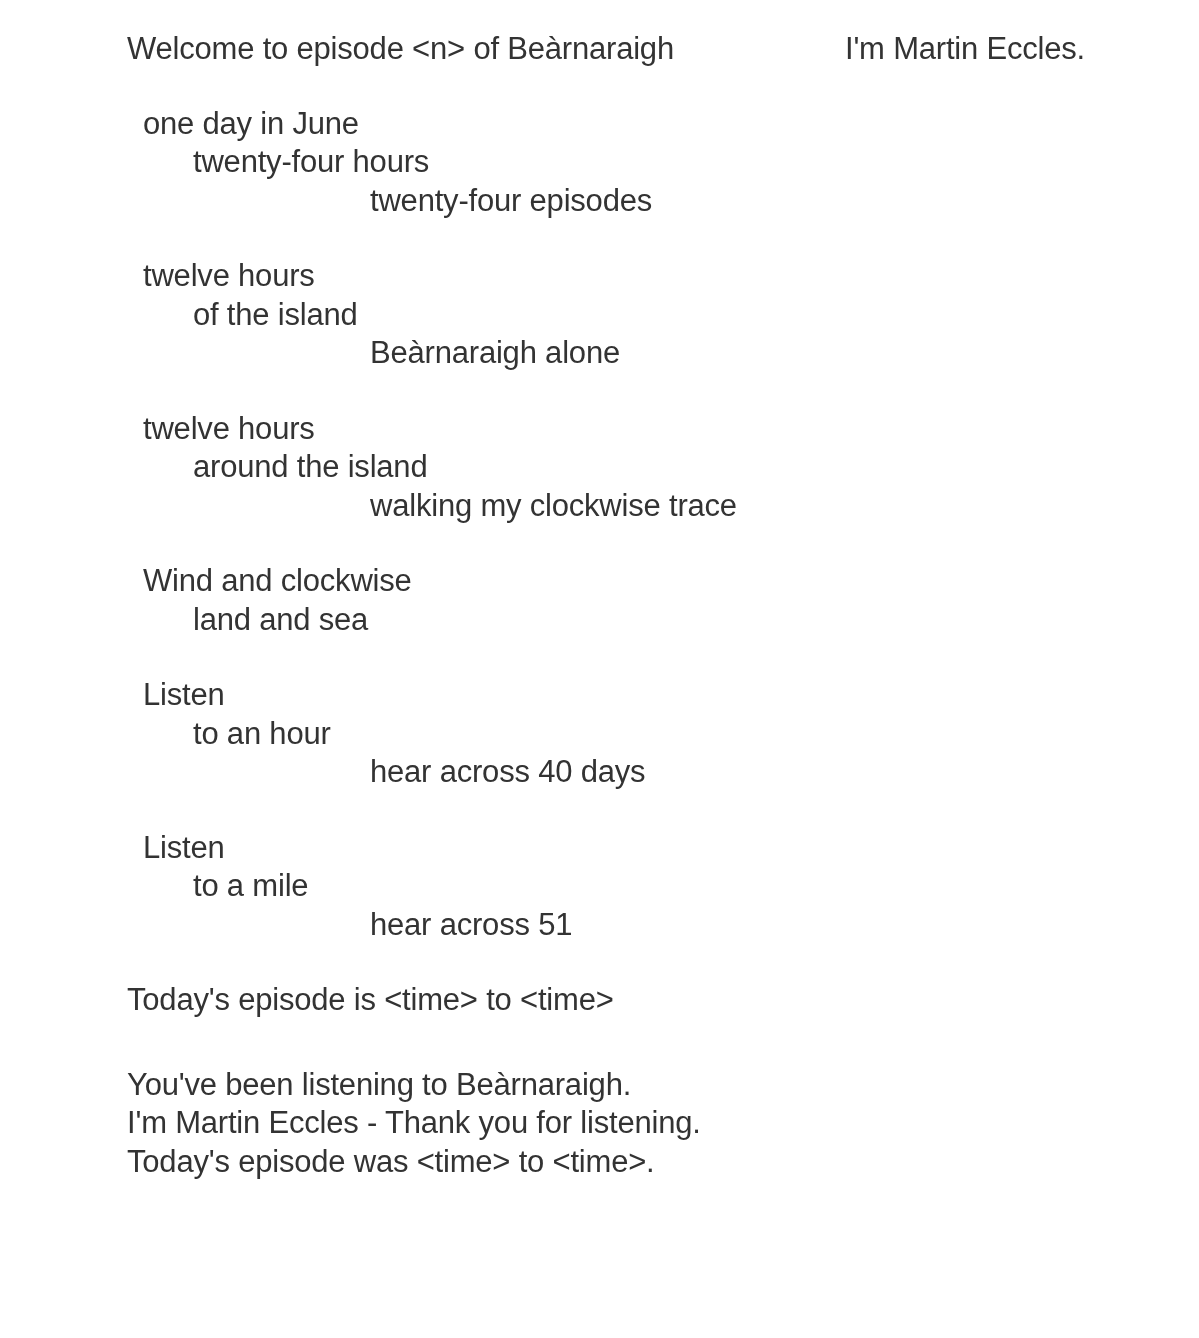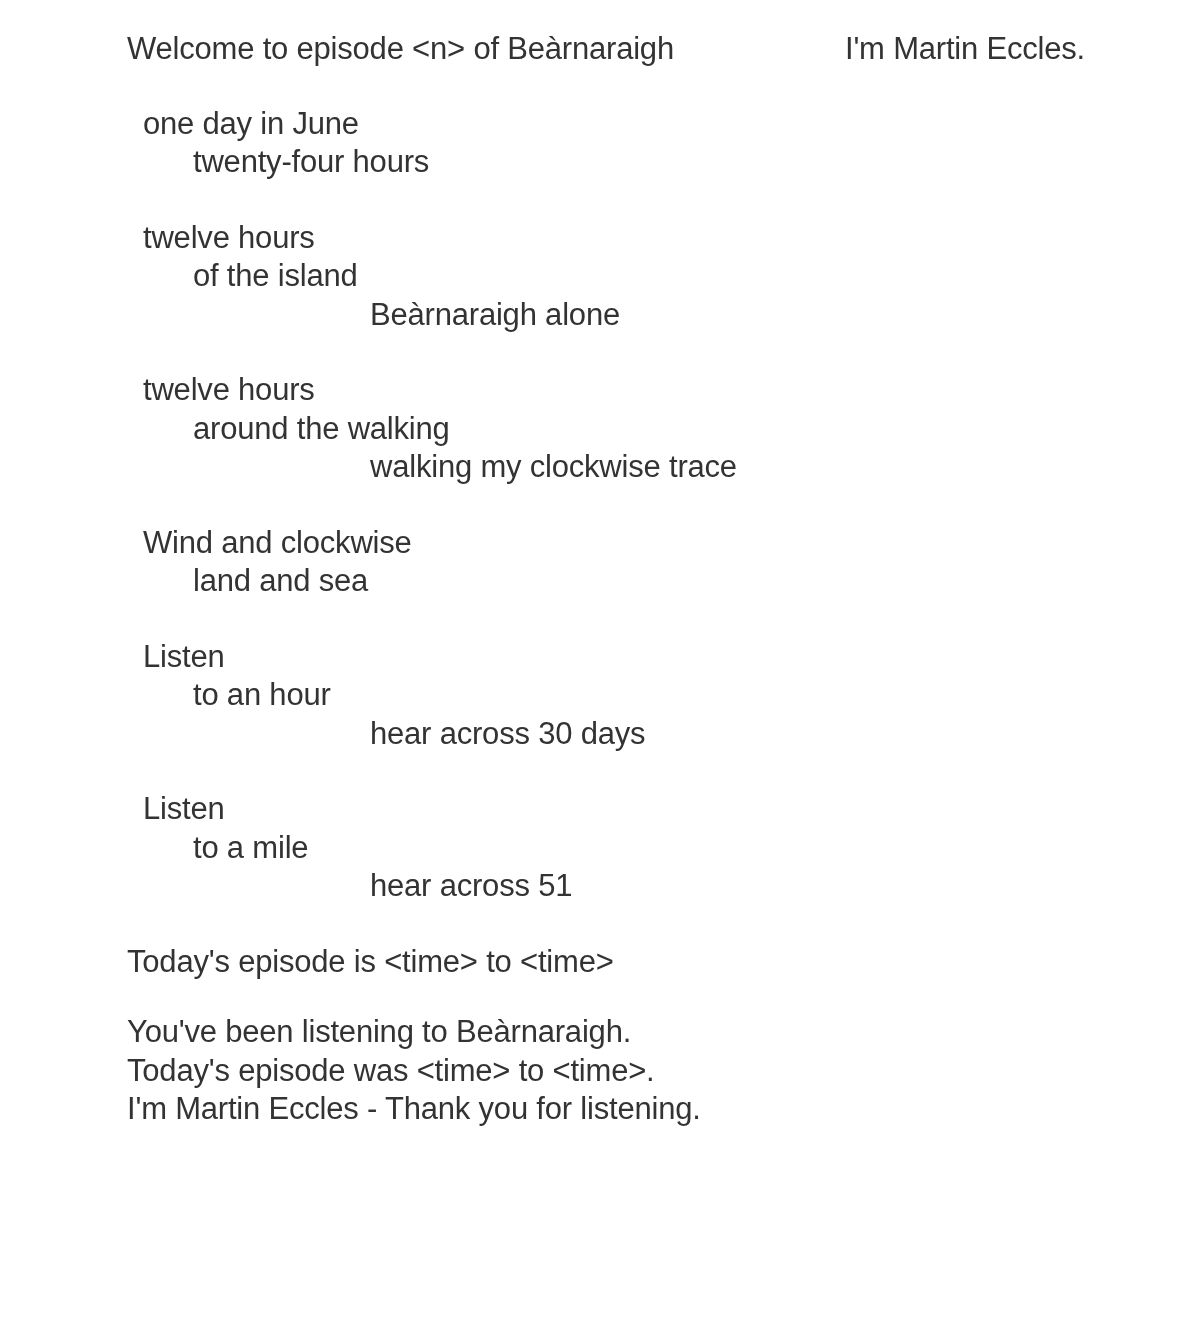--- a/index.html
+++ b/index.html
@@ -37,68 +37,69 @@
   .line {
     white-space: pre;
   }
   .indent-0 { margin-left: 16px; }
   .indent-1 { margin-left: 66px; }
   .indent-2 { margin-left: 243px; }
   .episode-line {
     margin-top: 29px;
   }
   .outro {
-    margin-top: 32px;
+    margin-top: 46px;
   }
 </style>
 </head>
 <body style="background: rgb(255, 255, 255);">
 
 <div class="page" style="color: rgb(51, 51, 51);">
 
   <div class="header-row">
     <span class="line">Welcome to episode &lt;n&gt; of Beàrnaraigh</span>
     <span class="line">I'm Martin Eccles.</span>
   </div>
 
   <div class="stanza">
     <div class="line indent-0">one day in June</div>
     <div class="line indent-1">twenty-four hours</div>
+    <div class="line indent-2">twenty-four episodes</div>
   </div>
 
   <div class="stanza">
     <div class="line indent-0">twelve hours</div>
     <div class="line indent-1">of the island</div>
     <div class="line indent-2">Beàrnaraigh alone</div>
   </div>
 
   <div class="stanza">
     <div class="line indent-0">twelve hours</div>
-    <div class="line indent-1">around the walking</div>
+    <div class="line indent-1">around the island</div>
     <div class="line indent-2">walking my clockwise trace</div>
   </div>
 
   <div class="stanza">
     <div class="line indent-0">Wind and clockwise</div>
     <div class="line indent-1">land and sea</div>
   </div>
 
   <div class="stanza">
     <div class="line indent-0">Listen</div>
     <div class="line indent-1">to an hour</div>
-    <div class="line indent-2">hear across 30 days</div>
+    <div class="line indent-2">hear across 40 days</div>
   </div>
 
   <div class="stanza">
     <div class="line indent-0">Listen</div>
     <div class="line indent-1">to a mile</div>
     <div class="line indent-2">hear across 51</div>
   </div>
 
   <div class="line episode-line">Today's episode is &lt;time&gt; to &lt;time&gt;</div>
 
   <div class="outro">
     <div class="line">You've been listening to Beàrnaraigh.</div>
+    <div class="line">I'm Martin Eccles - Thank you for listening.</div>
     <div class="line">Today's episode was &lt;time&gt; to &lt;time&gt;.</div>
-    <div class="line">I'm Martin Eccles - Thank you for listening.</div>
   </div>
 
 </div>
 
 </body></html>

